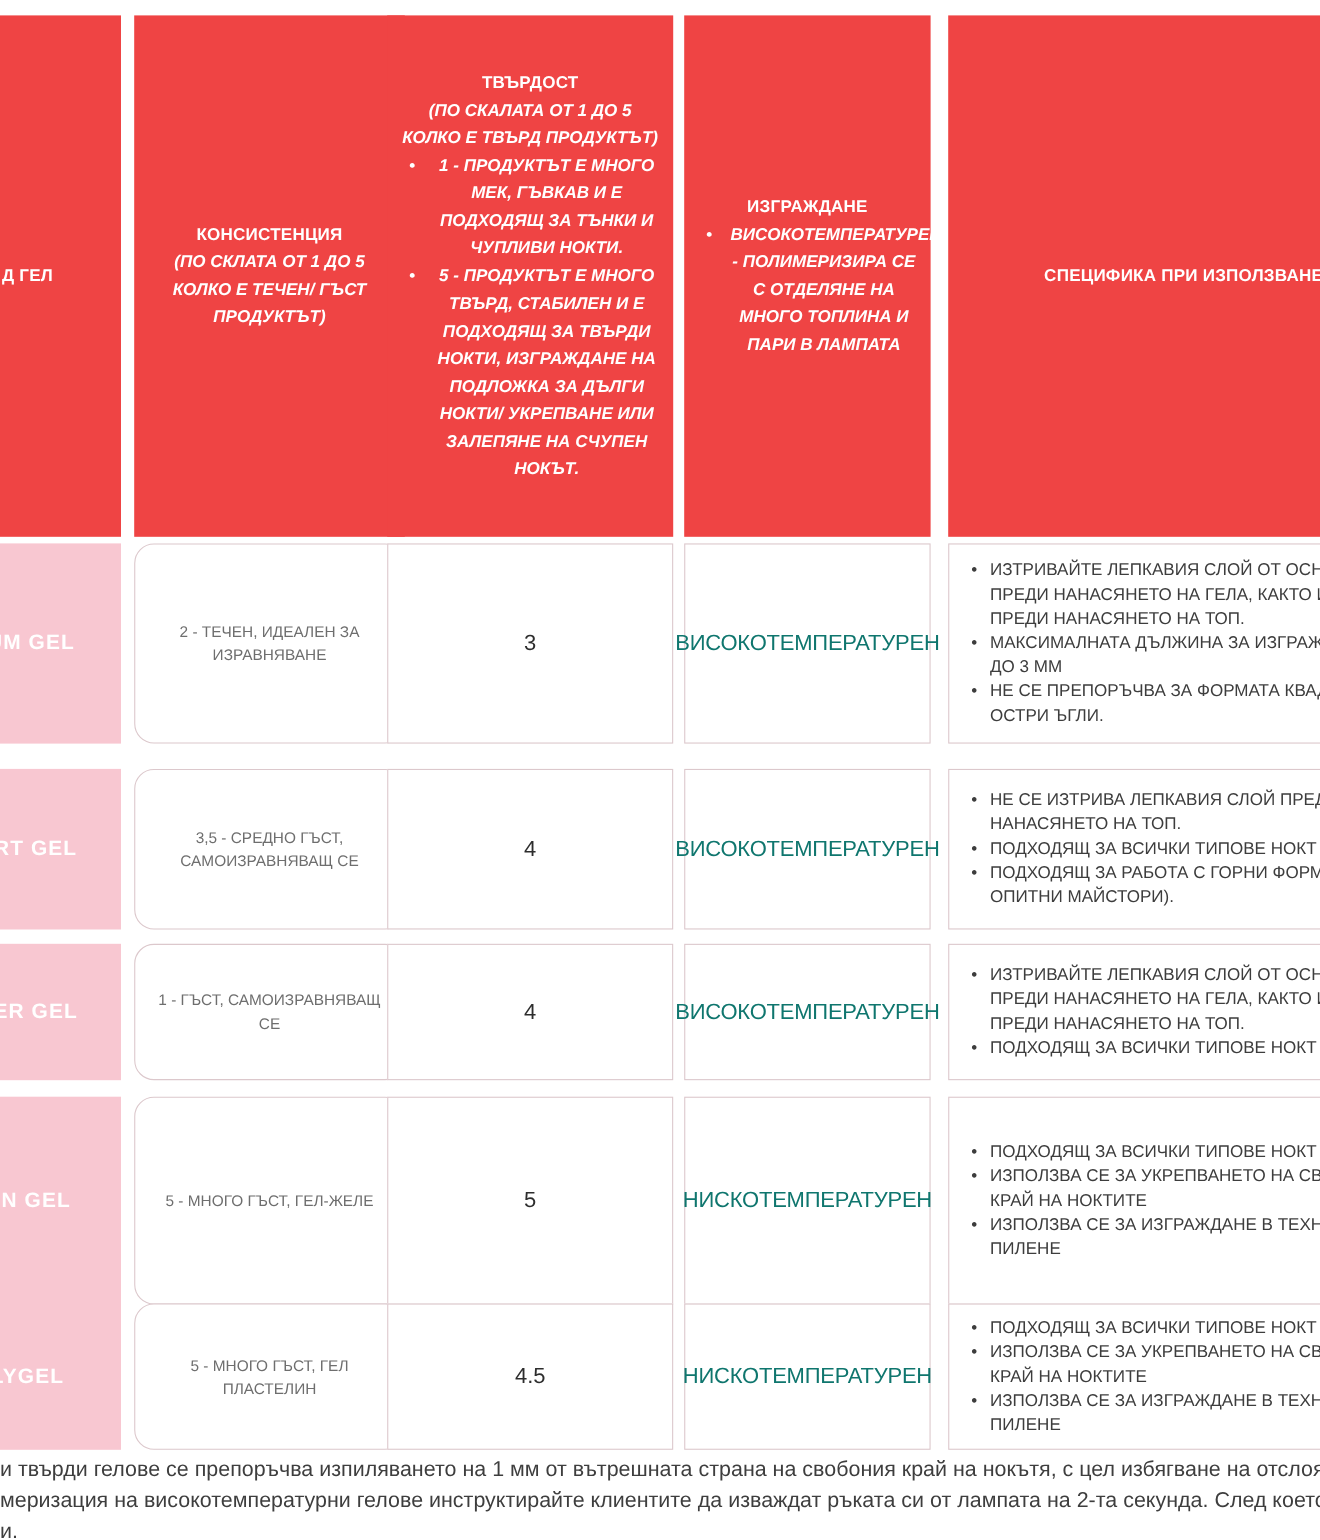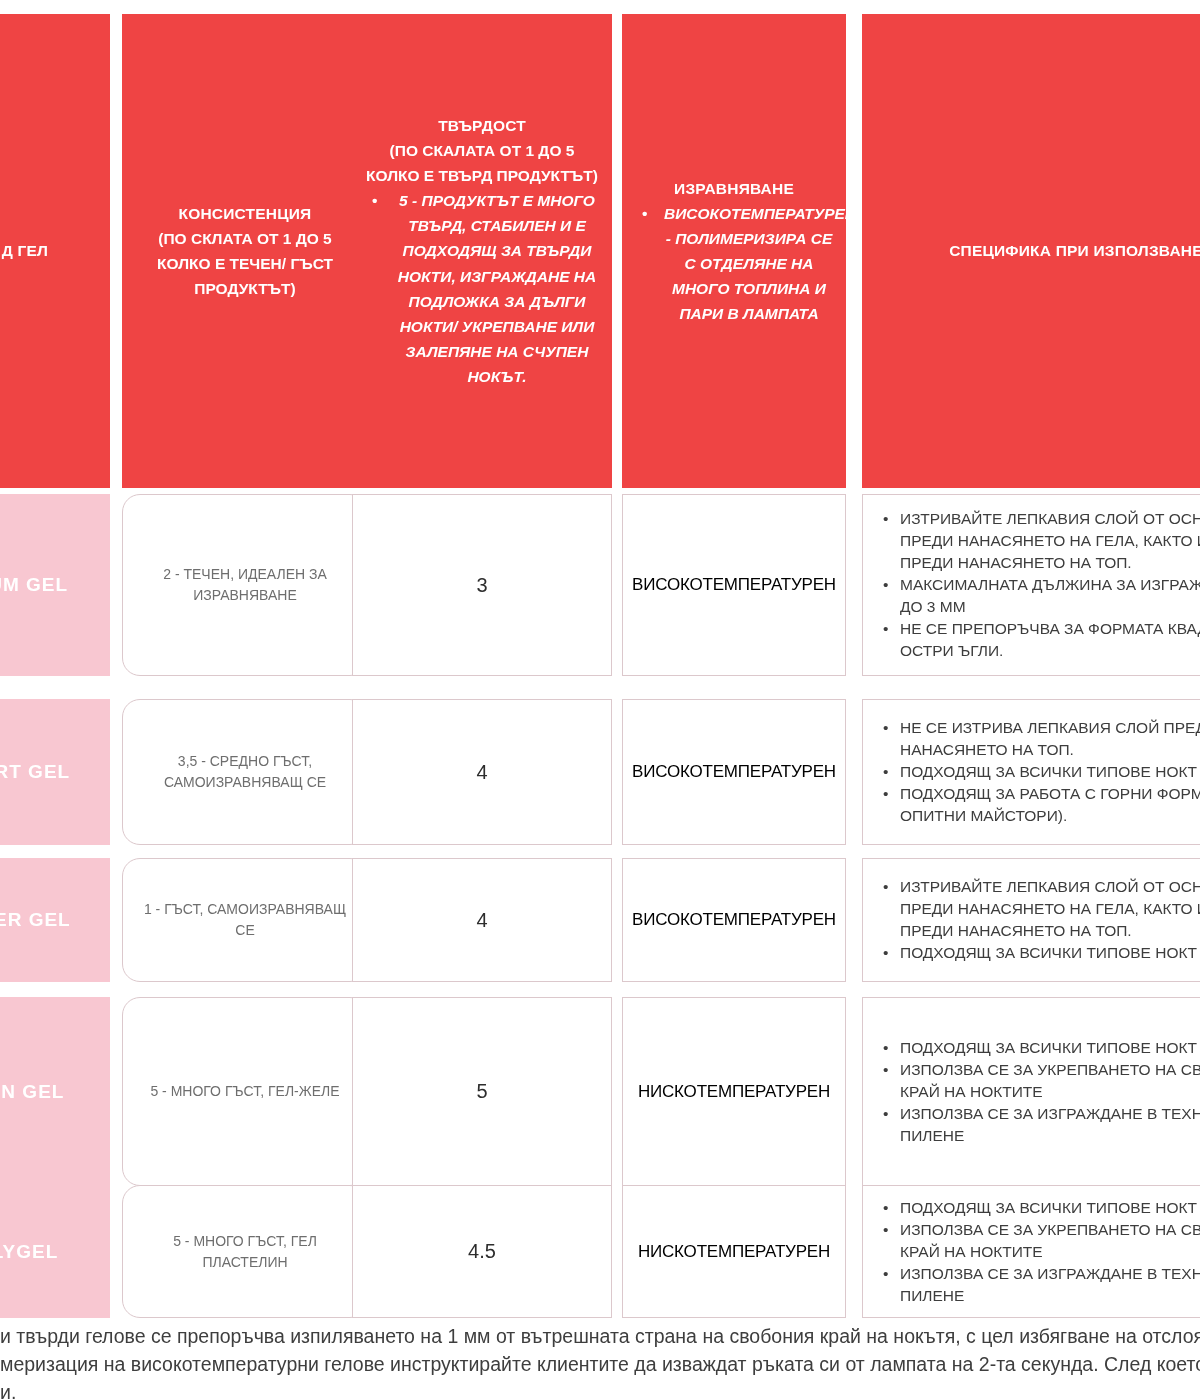--- a/index.html
+++ b/index.html
@@ -18,32 +18,32 @@
   .r1{top:494px;height:182px;}
   .r2{top:699px;height:146px;}
   .r3{top:858px;height:124px;}
   .r4{top:997px;height:189px;}
   .r5{top:1185px;height:133px;}
 
   .hdr{position:absolute;background:#ef4444;color:#ffffff;display:flex;flex-direction:column;
        justify-content:center;align-items:center;text-align:center;font-weight:bold;
        font-size:15.5px;line-height:1.62;padding:0 12px;box-sizing:border-box;}
   .htitle{font-style:normal;letter-spacing:.2px;}
-  .hsub{}
+  .hsub{font-style:italic;}
   .hlist{list-style:none;margin:0;padding:0;font-style:italic;width:100%;}
   .hlist li{position:relative;padding-left:30px;text-align:center;}
   .hlist li::before{content:"\2022";position:absolute;left:8px;top:0;font-style:normal;}
 
   .cell{position:absolute;background:#ffffff;border:1px solid #dcc8cc;box-sizing:border-box;
         display:flex;align-items:center;justify-content:center;text-align:center;}
   .label{position:absolute;background:#f8c7d1;color:#ffffff;font-weight:bold;font-size:19px;
          letter-spacing:1px;display:flex;align-items:center;justify-content:center;box-sizing:border-box;}
   .cons{color:#6e6e6e;font-size:14px;line-height:1.5;padding:0 18px;border-radius:18px;}
   .hard{color:#2d2d2d;font-size:20px;}
-  .temp{color:#000000;font-size:17px;letter-spacing:-.2px;}
+  .temp{color:#0f766e;font-size:20px;letter-spacing:-.2px;}
   .spec{justify-content:flex-start;text-align:left;padding-left:20px;}
   .spec ul{list-style:none;margin:0;padding:0;color:#3d3d3d;font-size:15.5px;line-height:22px;}
   .spec li{position:relative;padding-left:17px;}
   .spec li::before{content:"\2022";position:absolute;left:0;top:0;}
   .spec li span{white-space:pre;}
 
   .footer{position:absolute;left:0;top:1322px;color:#3e3e3e;font-size:19.5px;line-height:28px;}
   .footer div{white-space:pre;}
 </style>
 </head>
@@ -57,26 +57,27 @@
 
   <div class="hdr c2 rh">
     <div class="htitle">КОНСИСТЕНЦИЯ</div>
     <div class="hsub">(ПО СКЛАТА ОТ 1 ДО 5 КОЛКО Е ТЕЧЕН/ ГЪСТ ПРОДУКТЪТ)</div>
   </div>
 
   <div class="hdr c3 rh">
     <div class="htitle">ТВЪРДОСТ</div>
     <div class="hsub">(ПО СКАЛАТА ОТ 1 ДО 5 КОЛКО Е ТВЪРД ПРОДУКТЪТ)</div>
     <ul class="hlist">
+      <li><span>1 - ПРОДУКТЪТ Е МНОГО МЕК, ГЪВКАВ И Е ПОДХОДЯЩ ЗА ТЪНКИ И ЧУПЛИВИ НОКТИ.</span></li>
       <li><span>5 - ПРОДУКТЪТ Е МНОГО ТВЪРД, СТАБИЛЕН И Е ПОДХОДЯЩ ЗА ТВЪРДИ НОКТИ, ИЗГРАЖДАНЕ НА ПОДЛОЖКА ЗА ДЪЛГИ НОКТИ/ УКРЕПВАНЕ ИЛИ ЗАЛЕПЯНЕ НА СЧУПЕН НОКЪТ.</span></li>
     </ul>
   </div>
 
   <div class="hdr c4 rh">
-    <div class="htitle">ИЗРАВНЯВАНЕ</div>
+    <div class="htitle">ИЗГРАЖДАНЕ</div>
     <ul class="hlist">
       <li><span>ВИСОКОТЕМПЕРАТУРЕН - ПОЛИМЕРИЗИРА СЕ С ОТДЕЛЯНЕ НА МНОГО ТОПЛИНА И ПАРИ В ЛАМПАТА</span></li>
     </ul>
   </div>
 
   <div class="hdr c5 rh">
     <div class="htitle">СПЕЦИФИКА ПРИ ИЗПОЛЗВАНЕ</div>
   </div>
 
   <div class="label c1 r1">

